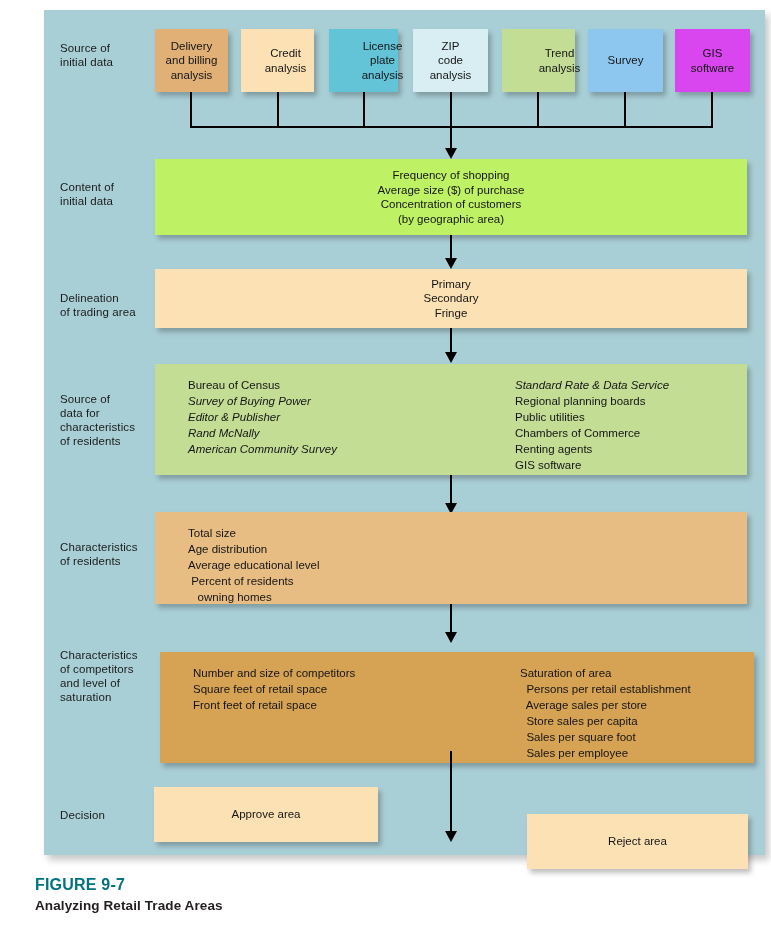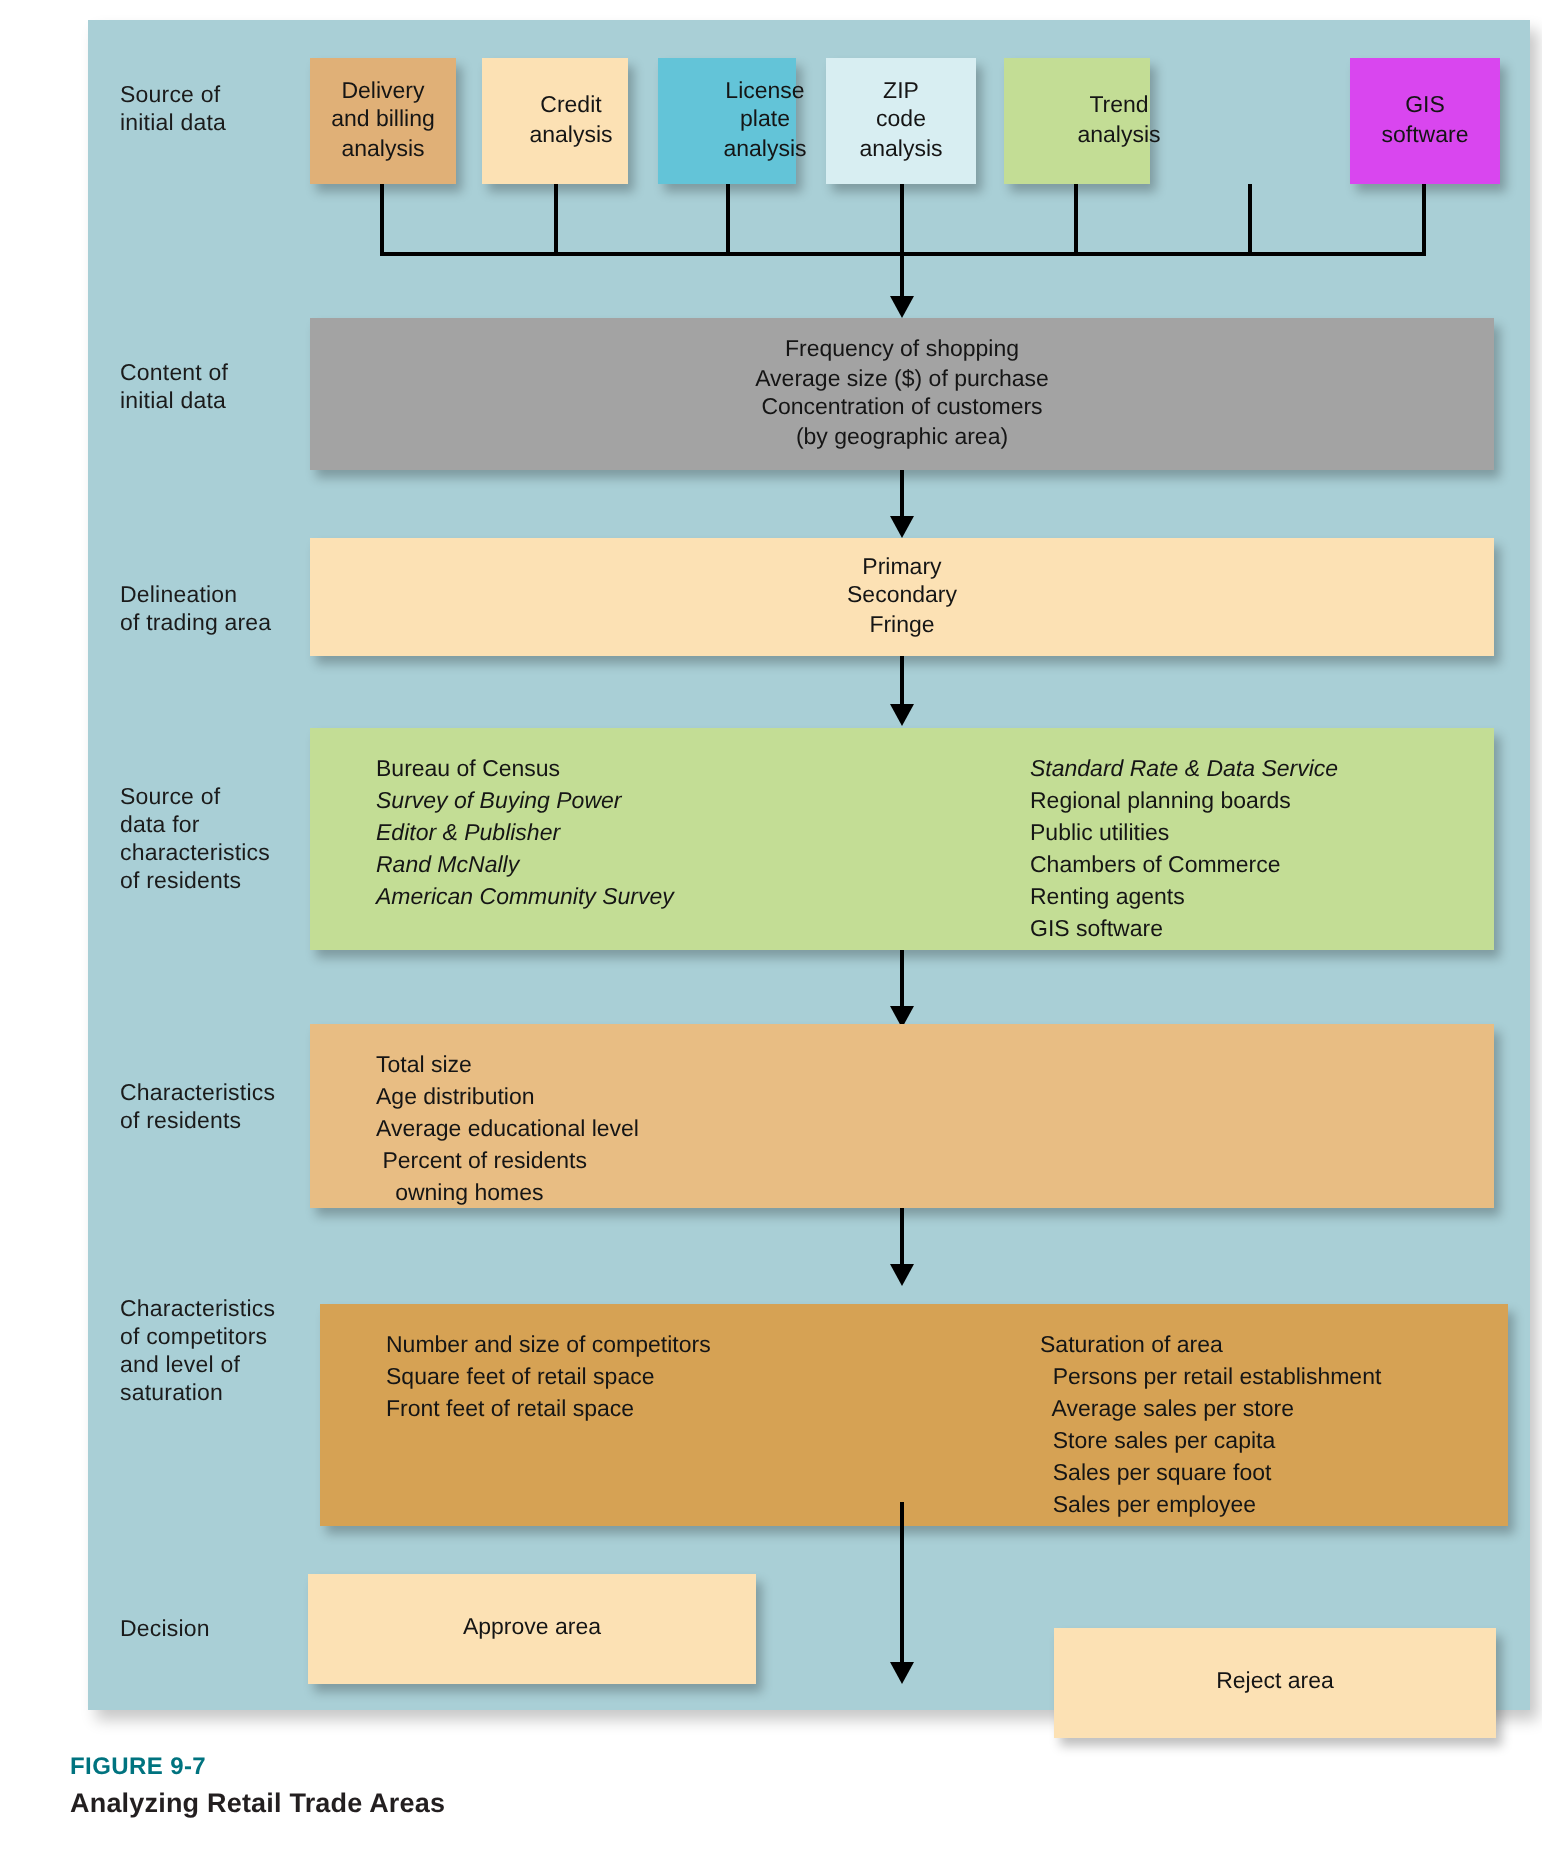--- a/index.html
+++ b/index.html
@@ -106,21 +106,21 @@
   }
 
   
   .caption-wrap {
     position: absolute;
     left: 35px;
     top: 876px;
     width: 500px;
   }
   .fig-num {
-    font-size: 12px;
+    font-size: 16px;
     font-weight: bold;
     color: #00737f;
     letter-spacing: 0.2px;
   }
   .fig-title {
     font-size: 13.5px;
     font-weight: bold;
     color: #231f20;
     margin-top: 4px;
     letter-spacing: 0.1px;
@@ -167,39 +167,42 @@
   </div>
   <div class="box center srcbox" style="left:413px;width:75px;background:#d8eef2;">
     <span style="white-space: pre;">ZIP
 code
 analysis</span>
   </div>
   <div class="box center srcbox" style="left:502px;width:73px;background:#c3dd95;padding-left:44px;">
     <span style="white-space: pre;">Trend
 analysis</span>
   </div>
+  <div class="box center srcbox" style="left:588px;width:75px;background:#8dc7ef;">
+    <span>Survey</span>
+  </div>
   <div class="box center srcbox" style="left:675px;width:75px;background:#d946ef;">
     <span style="white-space: pre;">GIS
 software</span>
   </div>
 
   <div class="vline" style="left:190px;top:92px;height:36px;"></div>
   <div class="vline" style="left:277px;top:92px;height:36px;"></div>
   <div class="vline" style="left:363px;top:92px;height:36px;"></div>
   <div class="vline" style="left:450px;top:92px;height:36px;"></div>
   <div class="vline" style="left:537px;top:92px;height:36px;"></div>
   <div class="vline" style="left:624px;top:92px;height:36px;"></div>
   <div class="vline" style="left:711px;top:92px;height:36px;"></div>
 
   <div class="hline" style="left:190px;top:126px;width:523px;"></div>
 
   <div class="vline" style="left:450px;top:126px;height:24px;"></div>
   <div class="arrowhead" style="left:445px;top:148px;"></div>
 
-  <div class="box center" style="left:155px;top:159px;width:592px;height:76px;background:#a3a3a3;">
+  <div class="box center" style="left:155px;top:159px;width:592px;height:76px;background:#bef264;">
     <div style="white-space:pre;">Frequency of shopping
 Average size ($) of purchase
 Concentration of customers
 (by geographic area)</div>
   </div>
 
   <div class="vline" style="left:450px;top:235px;height:25px;"></div>
   <div class="arrowhead" style="left:445px;top:258px;"></div>
 
   <div class="box center" style="left:155px;top:269px;width:592px;height:59px;background:#fce1b4;">

